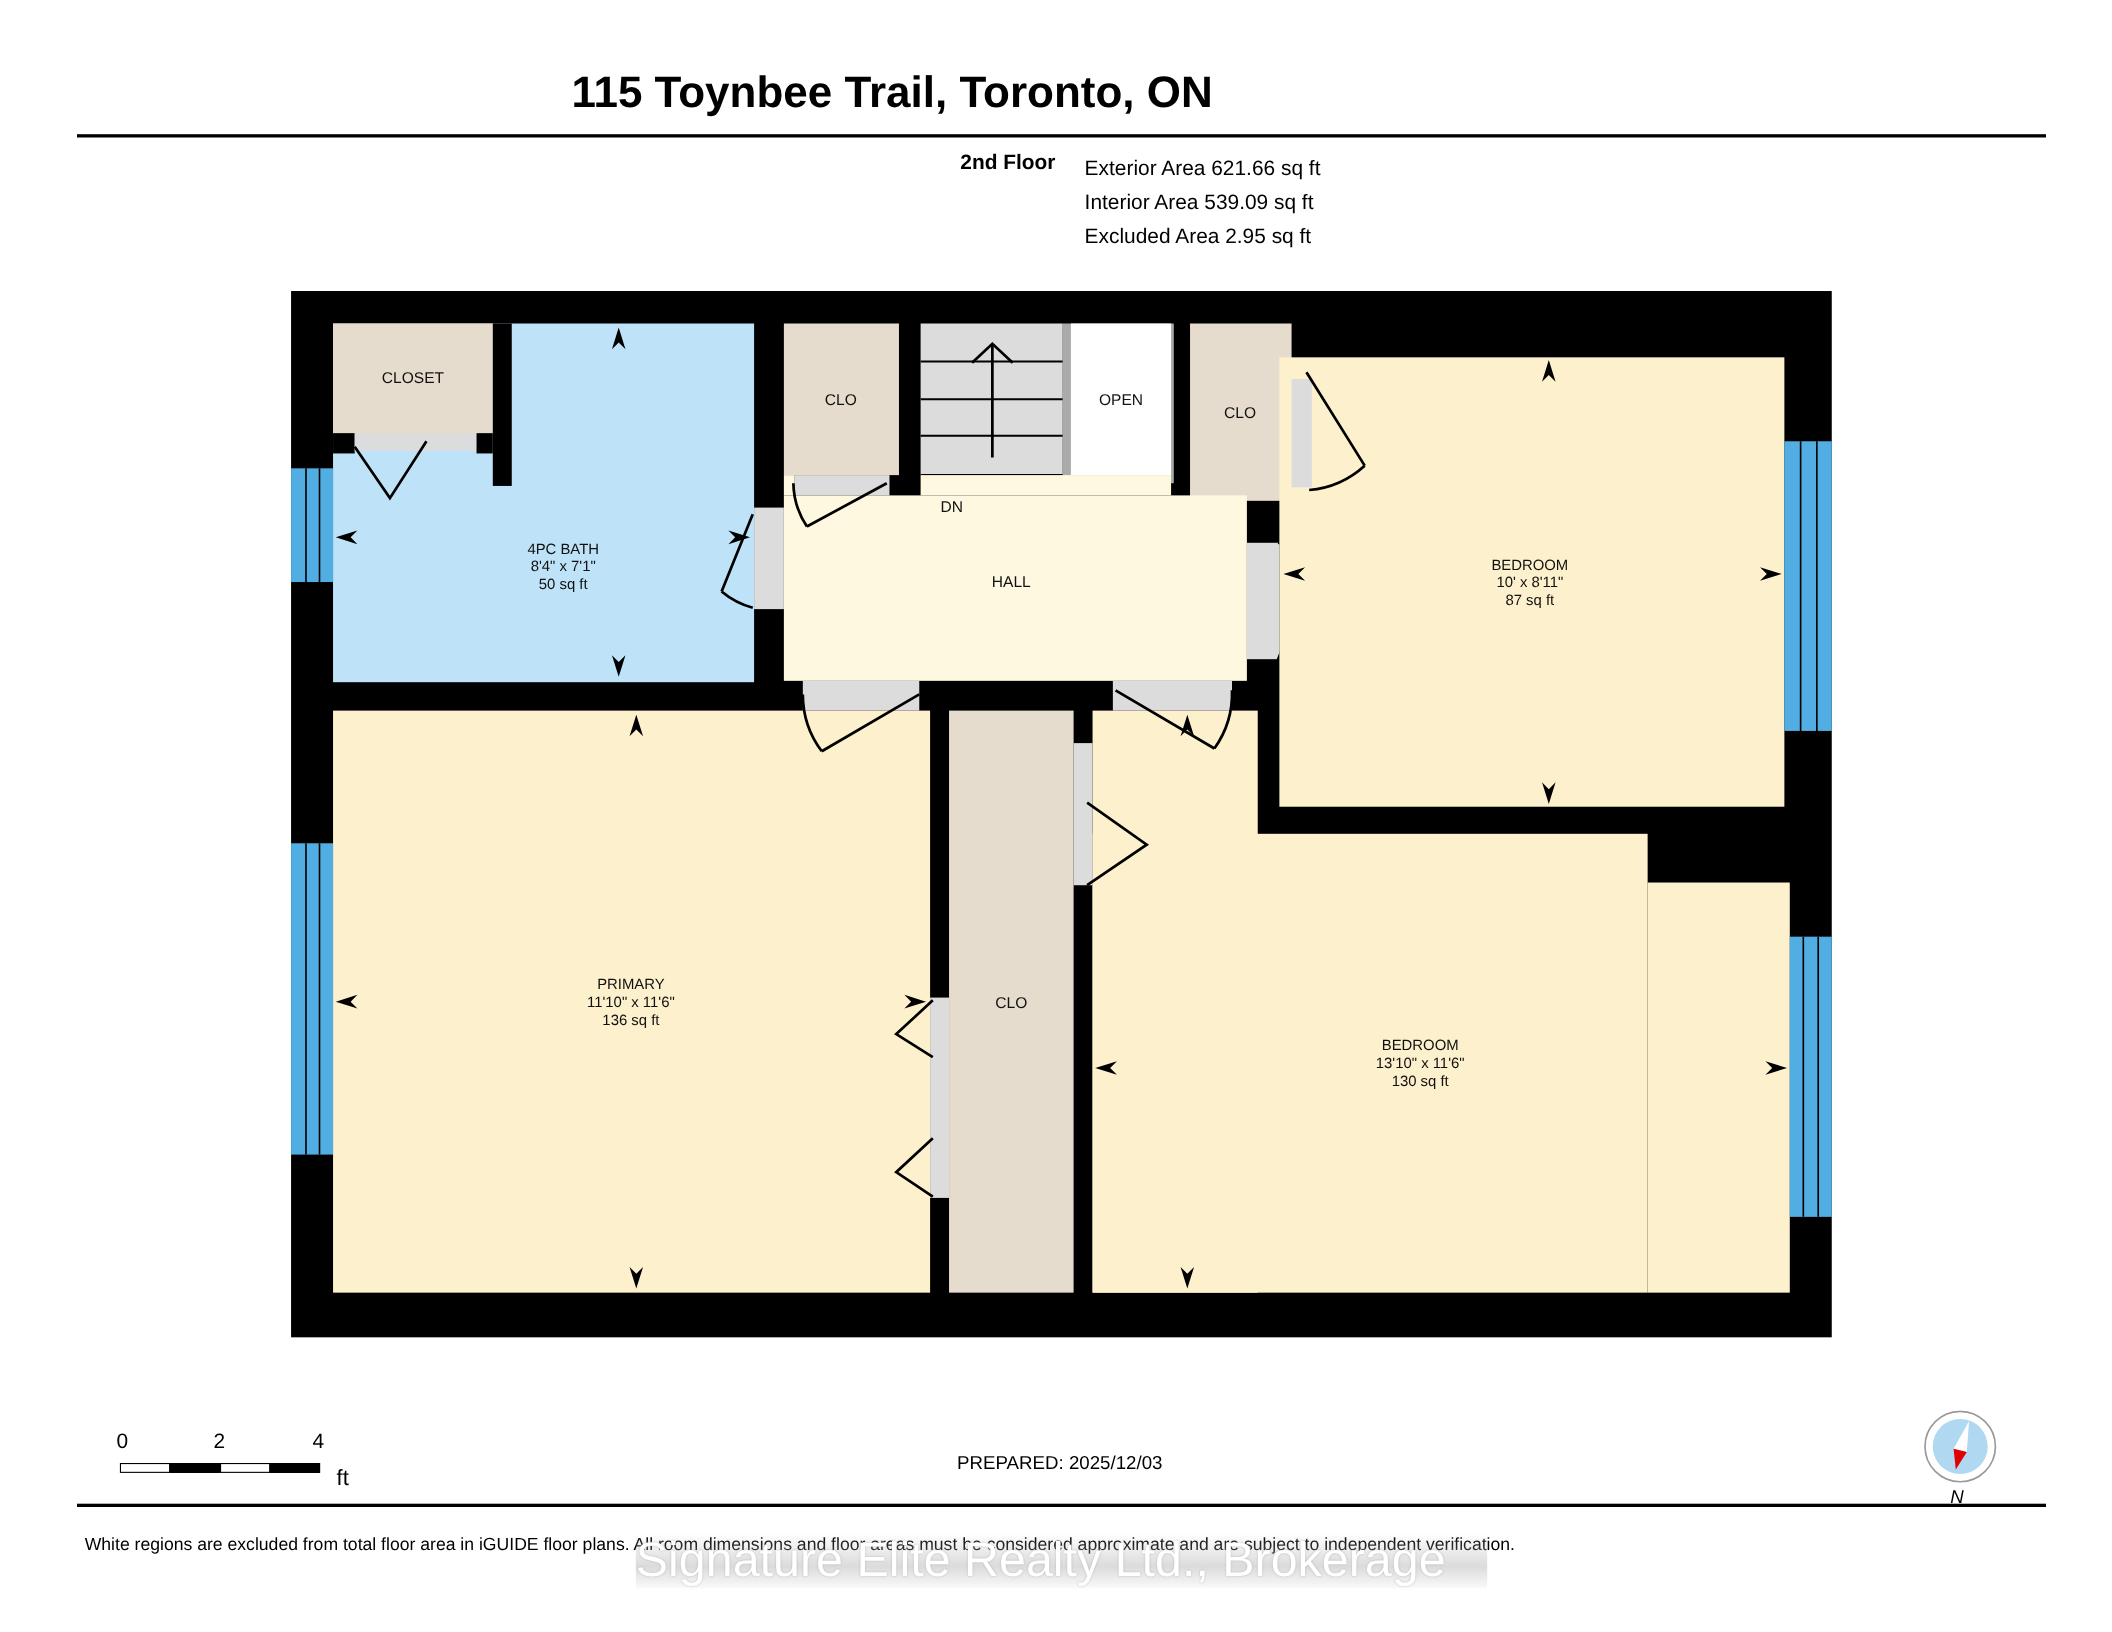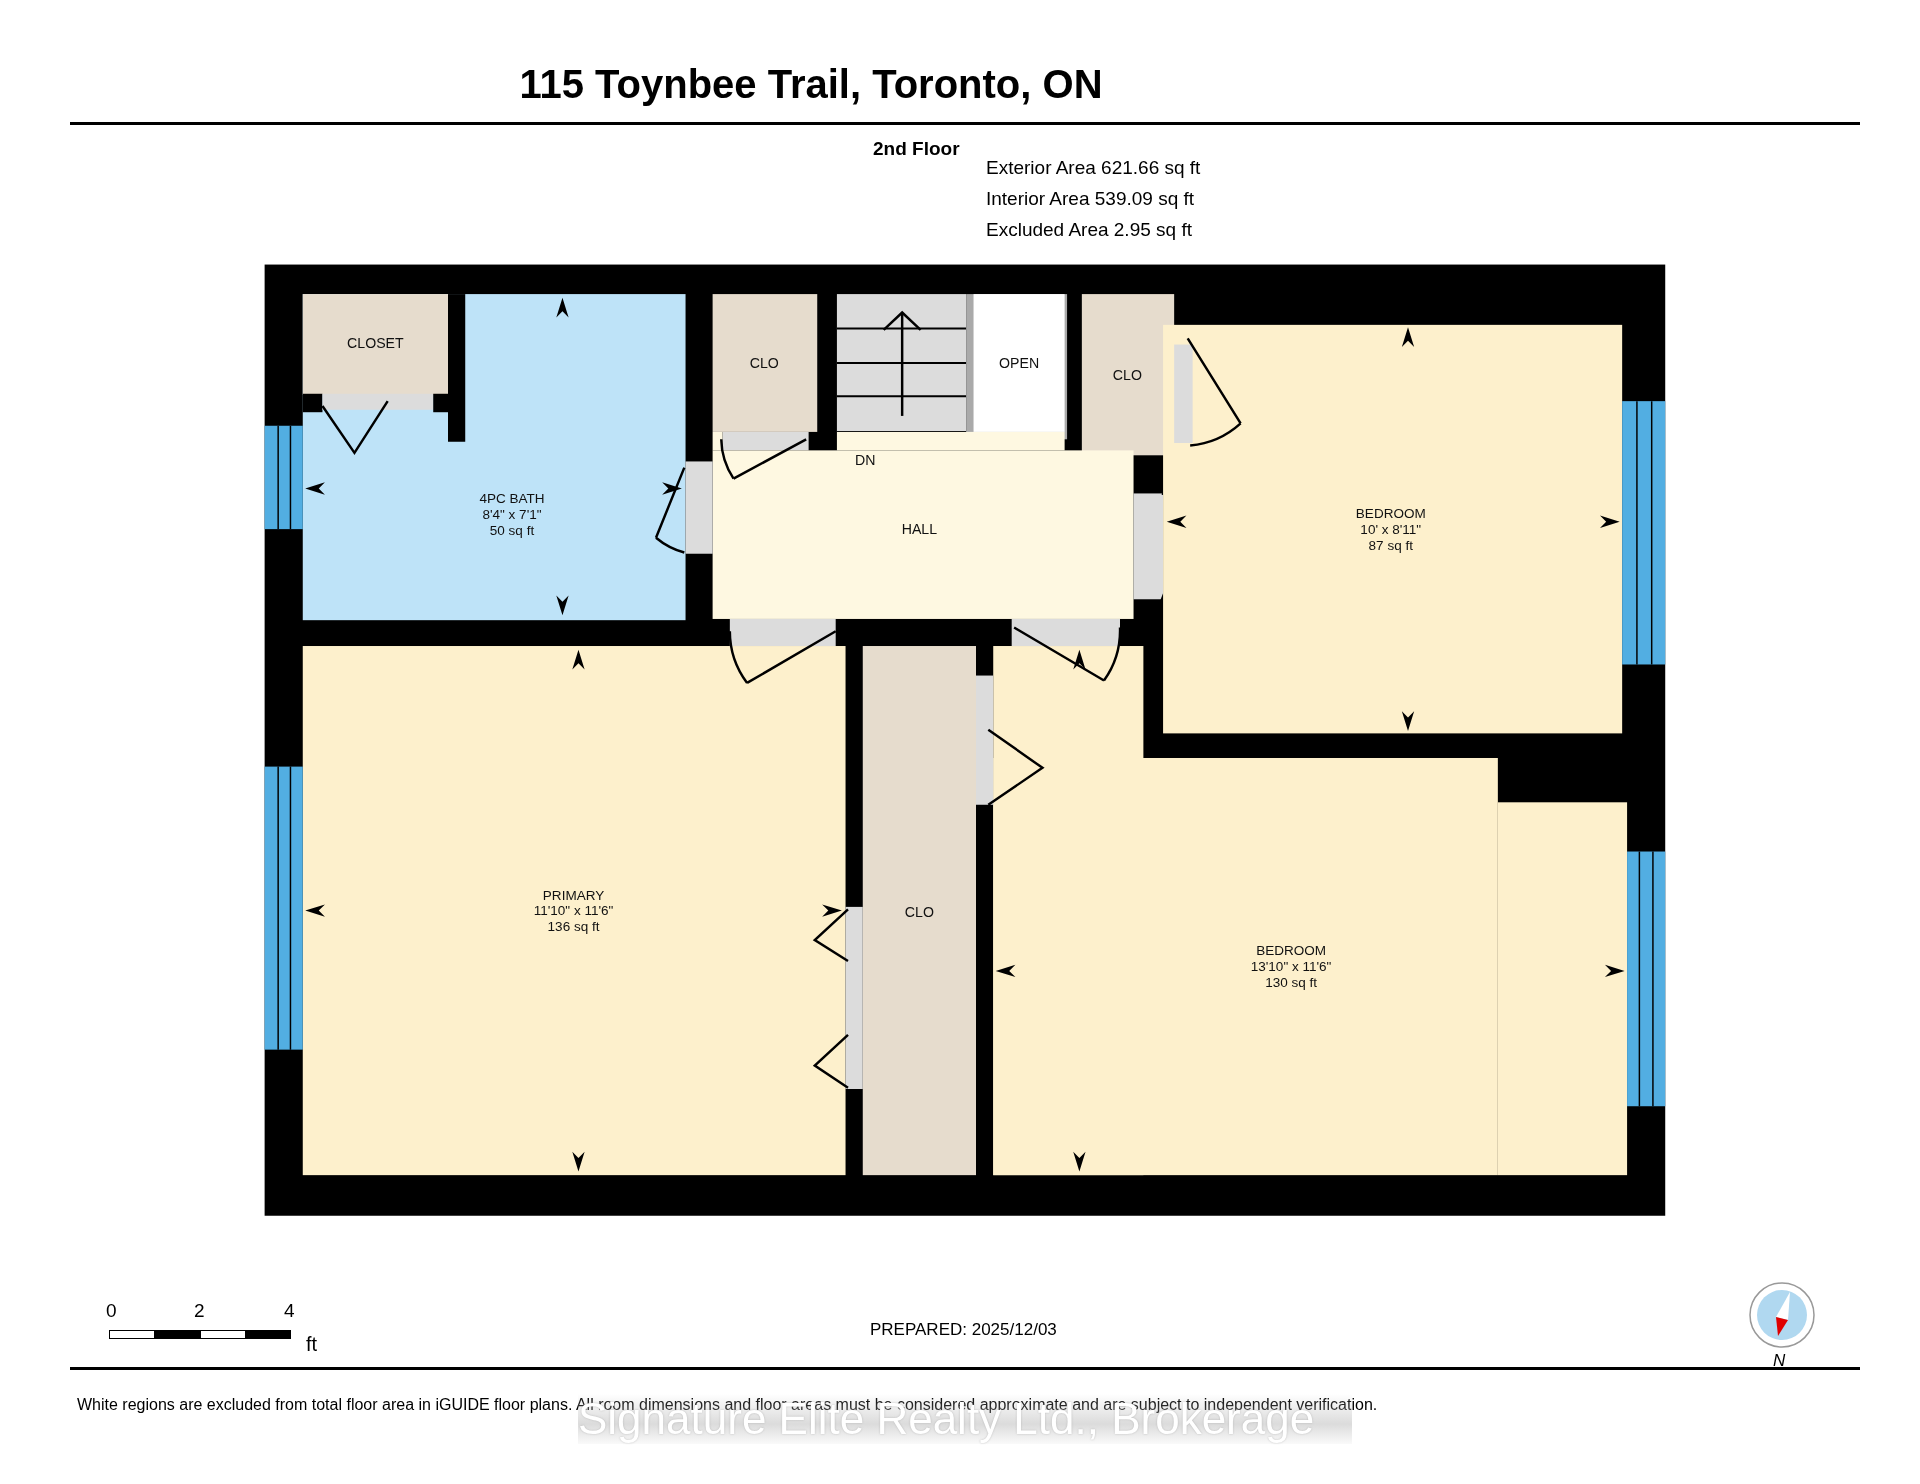--- a/index.html
+++ b/index.html
@@ -3,21 +3,21 @@
   <meta charset="utf-8">
   <style>
     html, body { margin: 0; padding: 0; background: #ffffff; }
     body { width: 1920px; height: 1484px; position: relative; overflow: hidden;
            font-family: "Liberation Sans", sans-serif; color: #000; }
     .title { position: absolute; left: 0; width: 1622px; top: 62px; text-align: center;
              font-size: 40px; font-weight: bold; letter-spacing: 0px; }
     .rule-top { position: absolute; left: 70px; width: 1790px; top: 122px; height: 3px; background: #000; }
     .rule-bottom { position: absolute; left: 70px; width: 1790px; top: 1367px; height: 3px; background: #000; }
     .floor-label { position: absolute; left: 873px; top: 138px; font-size: 19px; font-weight: bold; }
-    .areas { position: absolute; left: 986px; top: 152px; font-size: 19px; line-height: 31px; }
+    .areas { position: absolute; left: 986px; top: 138px; font-size: 19px; line-height: 31px; }
     .plan { position: absolute; left: 0; top: 0; width: 1920px; height: 1484px; }
     .room-text { font-family: "Liberation Sans", sans-serif; fill: #111; }
     .scale { position: absolute; left: 104px; top: 1300px; width: 260px; height: 50px; }
     .scale .tick { position: absolute; top: 0; font-size: 19px; }
     .scale .bar { position: absolute; top: 30px; height: 9px; border: 1px solid #000; box-sizing: border-box; }
     .scale .unit { position: absolute; left: 202px; top: 33px; font-size: 20px; }
     .prepared { position: absolute; left: 870px; top: 1320px; font-size: 17px; }
     .disclaimer { position: absolute; left: 77px; top: 1396px; font-size: 16px; }
     .watermark { position: absolute; left: 578px; top: 1394px; width: 774px; height: 50px;
                  background: linear-gradient(to bottom, rgba(200,200,200,0.0), rgba(190,190,190,0.55) 60%, rgba(230,230,230,0.2));

